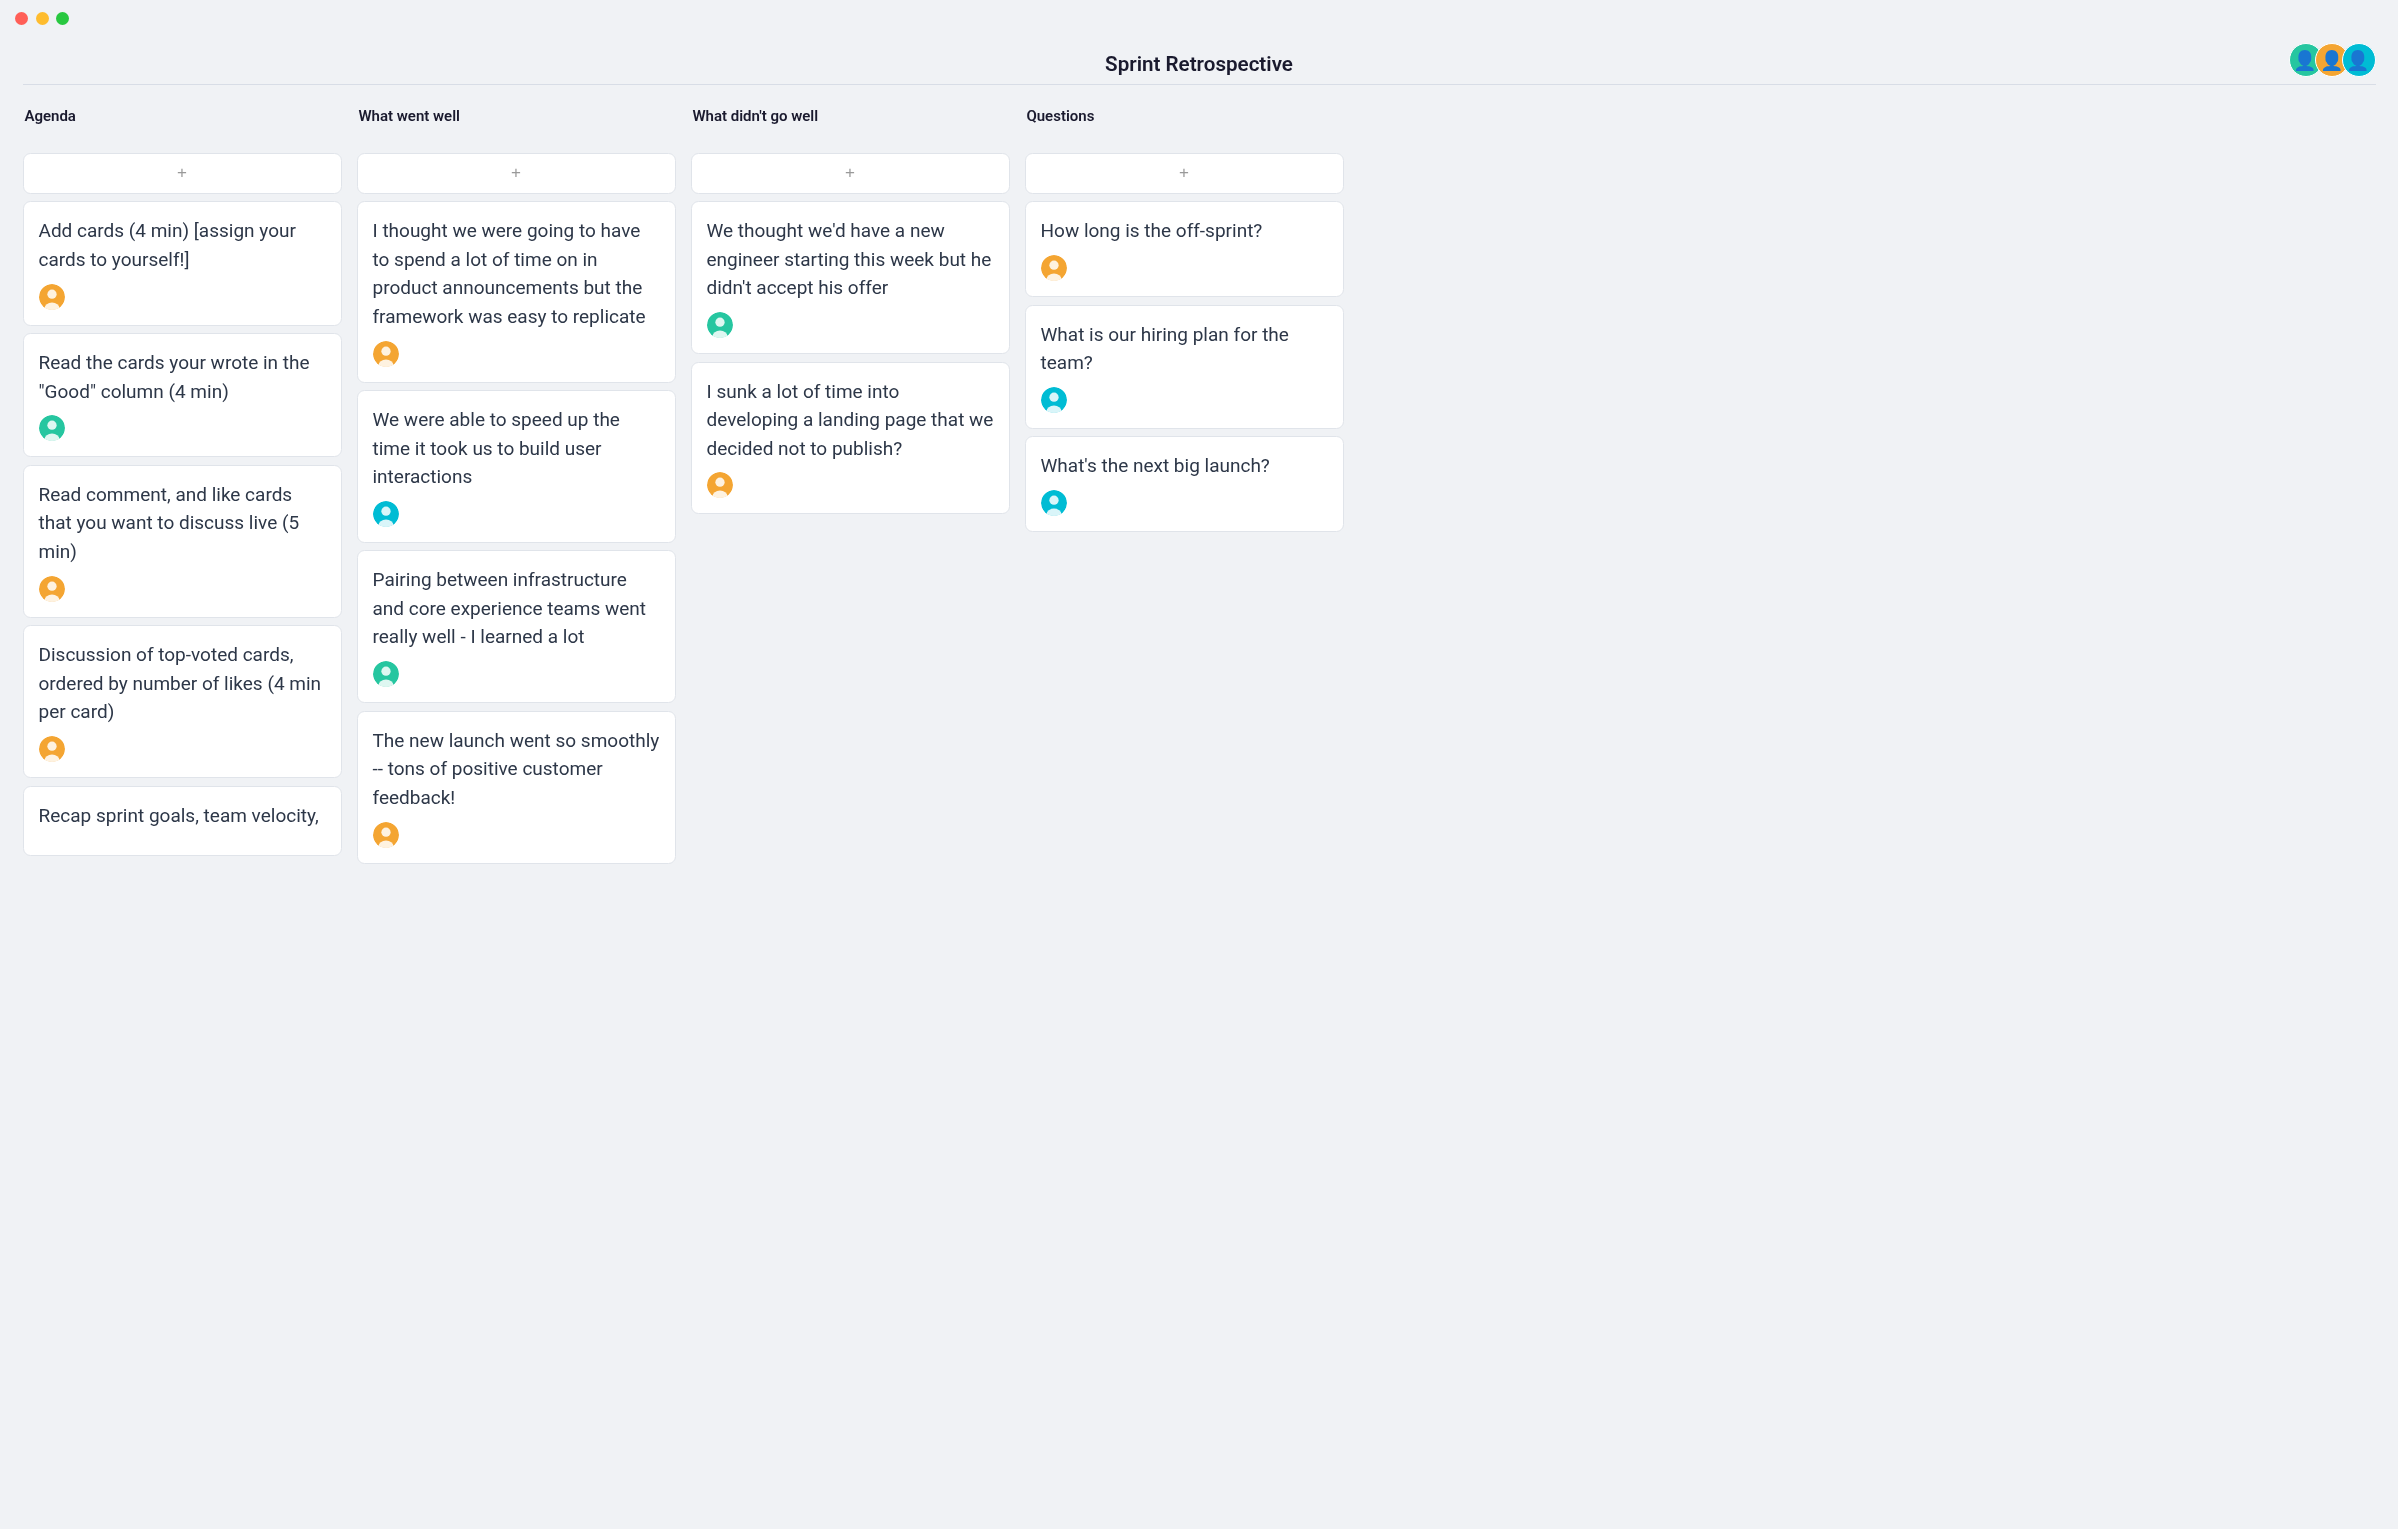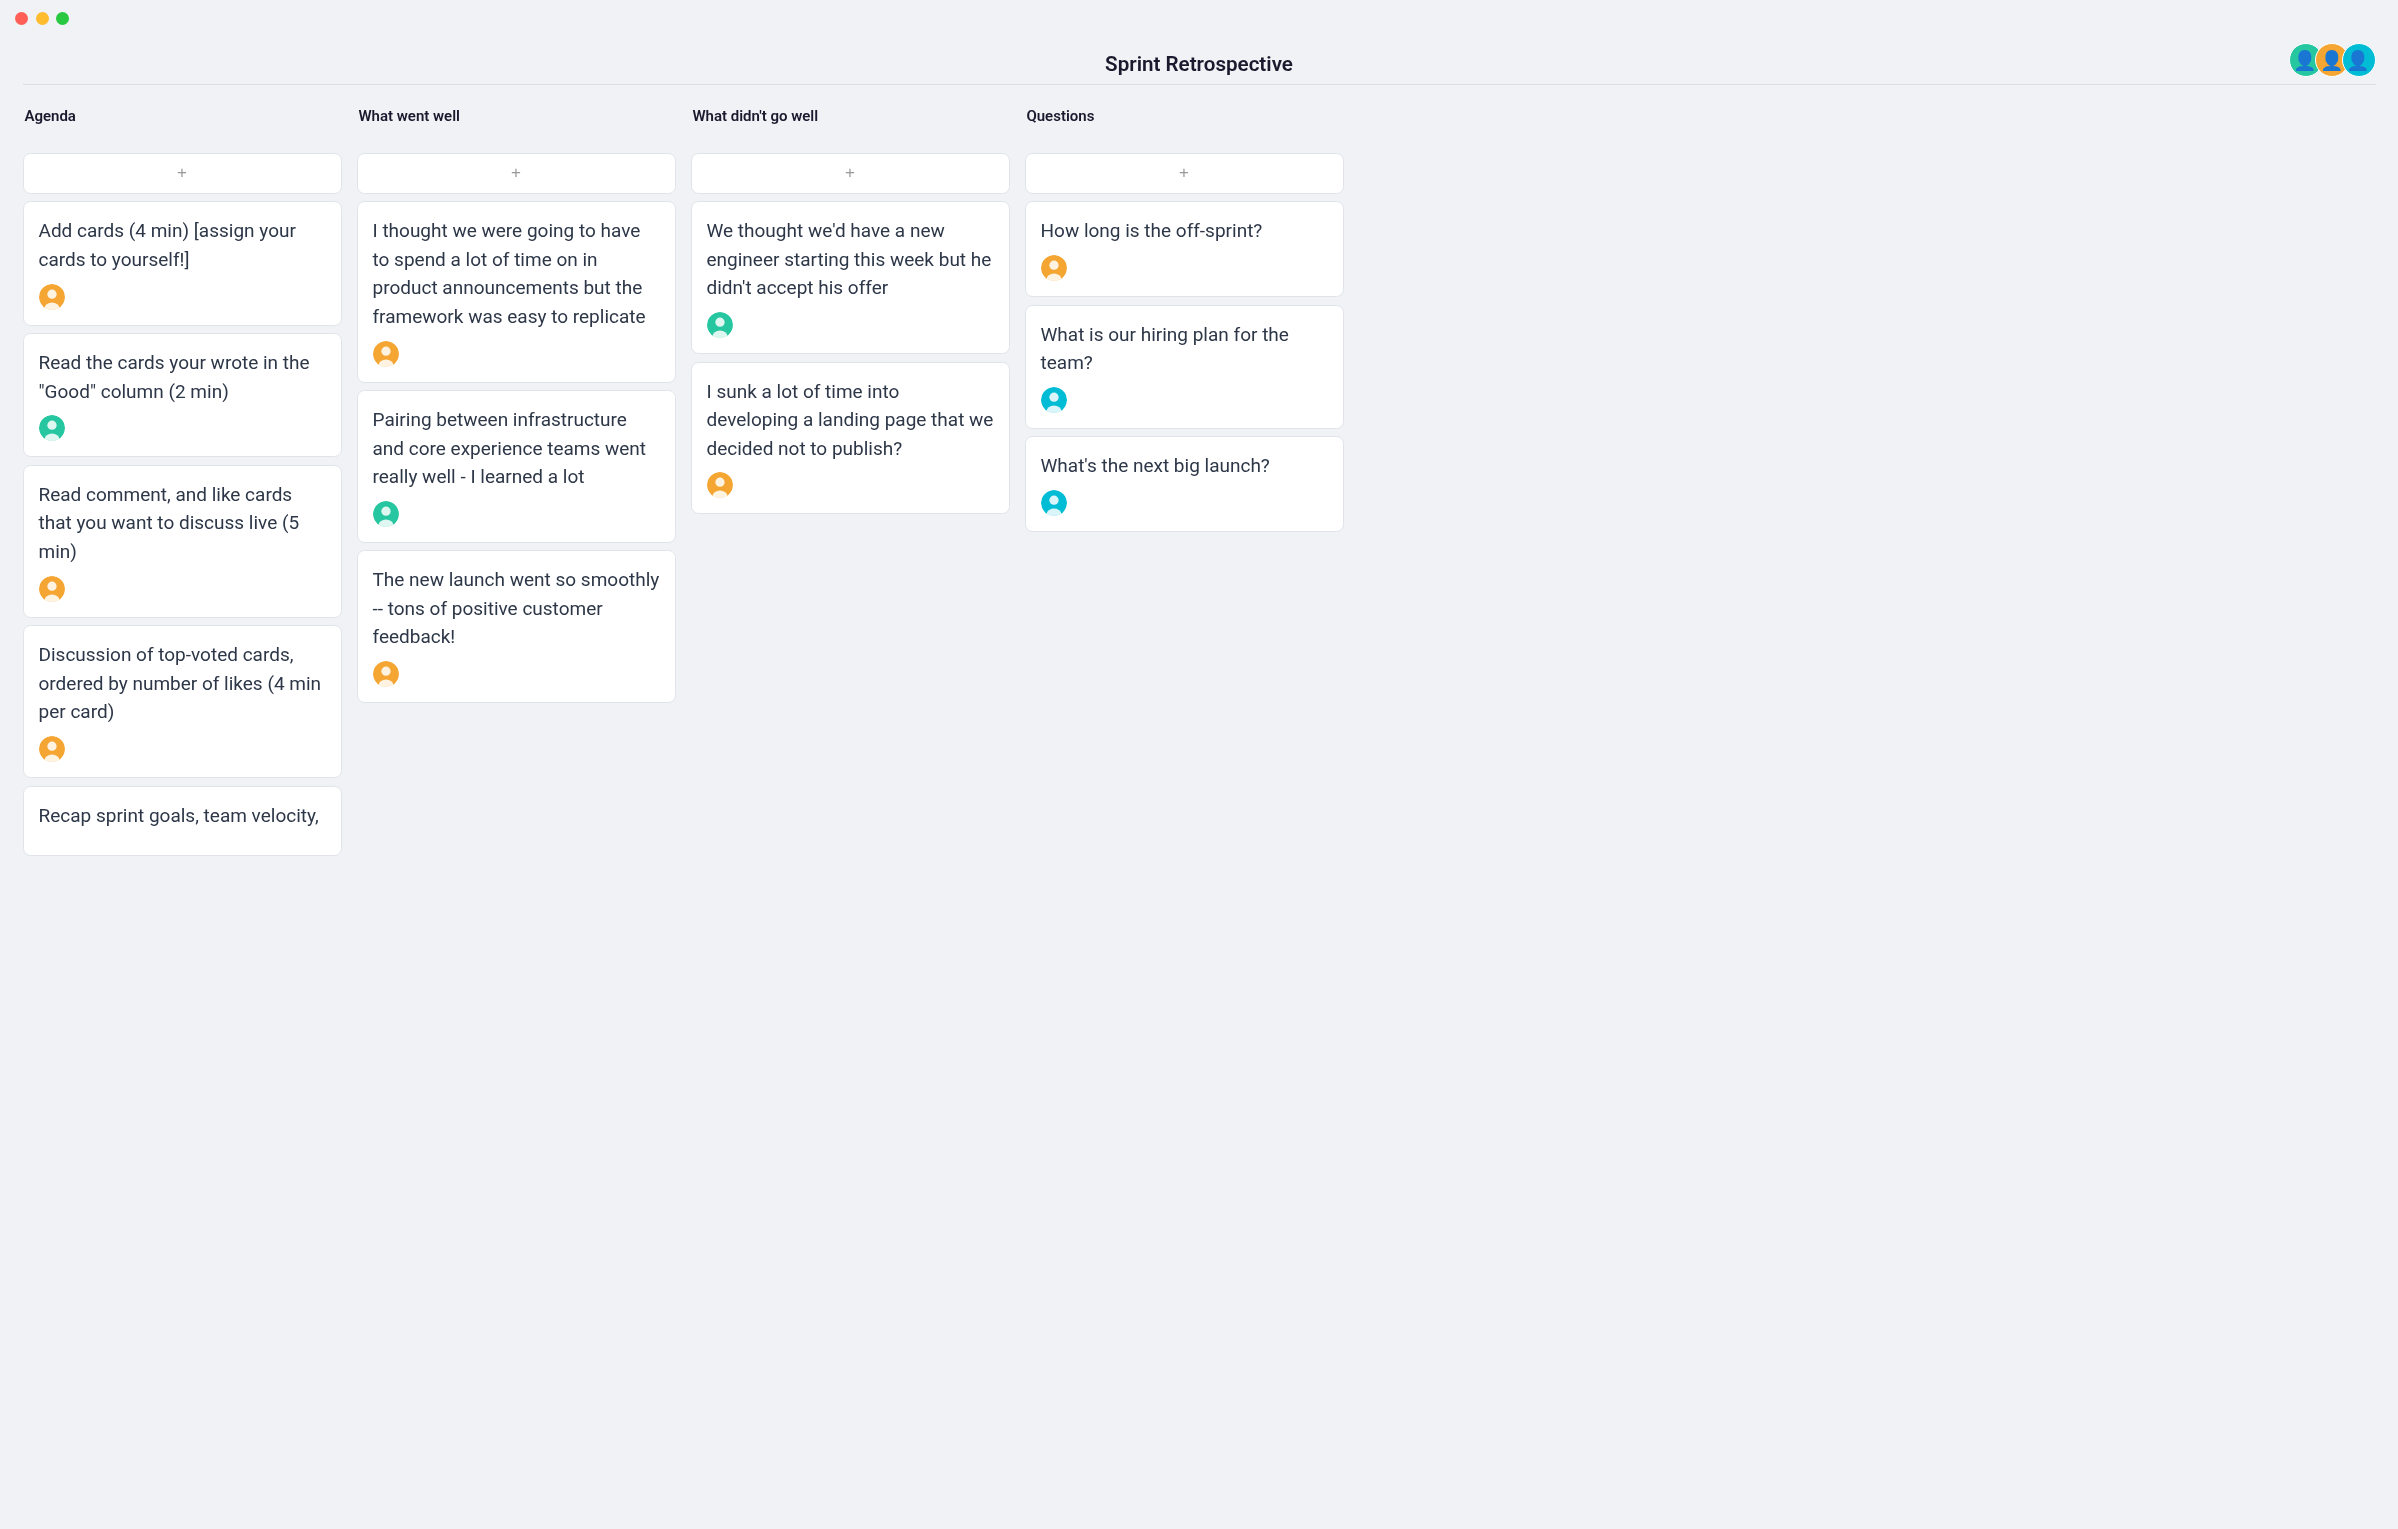--- a/index.html
+++ b/index.html
@@ -166,21 +166,21 @@
         <div class="card-text">Add cards (4 min) [assign your cards to yourself!]</div>
         <div class="card-avatar">
           <svg width="26" height="26" viewBox="0 0 28 28" xmlns="http://www.w3.org/2000/svg">
     <circle cx="14" cy="14" r="14" fill="#f4a532"></circle>
     <circle cx="14" cy="11" r="5" fill="rgba(255,255,255,0.85)"></circle>
     <ellipse cx="14" cy="26" rx="8" ry="6" fill="rgba(255,255,255,0.85)"></ellipse>
   </svg>
         </div>
       </div>
       <div class="card">
-        <div class="card-text">Read the cards your wrote in the "Good" column (2 min)</div>
+        <div class="card-text">Read the cards your wrote in the "Good" column (4 min)</div>
         <div class="card-avatar">
           <svg width="26" height="26" viewBox="0 0 28 28" xmlns="http://www.w3.org/2000/svg">
     <circle cx="14" cy="14" r="14" fill="#26c6a0"></circle>
     <circle cx="14" cy="11" r="5" fill="rgba(255,255,255,0.85)"></circle>
     <ellipse cx="14" cy="26" rx="8" ry="6" fill="rgba(255,255,255,0.85)"></ellipse>
   </svg>
         </div>
       </div>
       <div class="card">
         <div class="card-text">Read comment, and like cards that you want to discuss live (5 min)</div>
@@ -213,20 +213,30 @@
         <div class="card-text">I thought we were going to have to spend a lot of time on in product announcements but the framework was easy to replicate</div>
         <div class="card-avatar">
           <svg width="26" height="26" viewBox="0 0 28 28" xmlns="http://www.w3.org/2000/svg">
     <circle cx="14" cy="14" r="14" fill="#f4a532"></circle>
     <circle cx="14" cy="11" r="5" fill="rgba(255,255,255,0.85)"></circle>
     <ellipse cx="14" cy="26" rx="8" ry="6" fill="rgba(255,255,255,0.85)"></ellipse>
   </svg>
         </div>
       </div>
       <div class="card">
+        <div class="card-text">We were able to speed up the time it took us to build user interactions</div>
+        <div class="card-avatar">
+          <svg width="26" height="26" viewBox="0 0 28 28" xmlns="http://www.w3.org/2000/svg">
+    <circle cx="14" cy="14" r="14" fill="#00bcd4"></circle>
+    <circle cx="14" cy="11" r="5" fill="rgba(255,255,255,0.85)"></circle>
+    <ellipse cx="14" cy="26" rx="8" ry="6" fill="rgba(255,255,255,0.85)"></ellipse>
+  </svg>
+        </div>
+      </div>
+      <div class="card">
         <div class="card-text">Pairing between infrastructure and core experience teams went really well - I learned a lot</div>
         <div class="card-avatar">
           <svg width="26" height="26" viewBox="0 0 28 28" xmlns="http://www.w3.org/2000/svg">
     <circle cx="14" cy="14" r="14" fill="#26c6a0"></circle>
     <circle cx="14" cy="11" r="5" fill="rgba(255,255,255,0.85)"></circle>
     <ellipse cx="14" cy="26" rx="8" ry="6" fill="rgba(255,255,255,0.85)"></ellipse>
   </svg>
         </div>
       </div>
       <div class="card">

